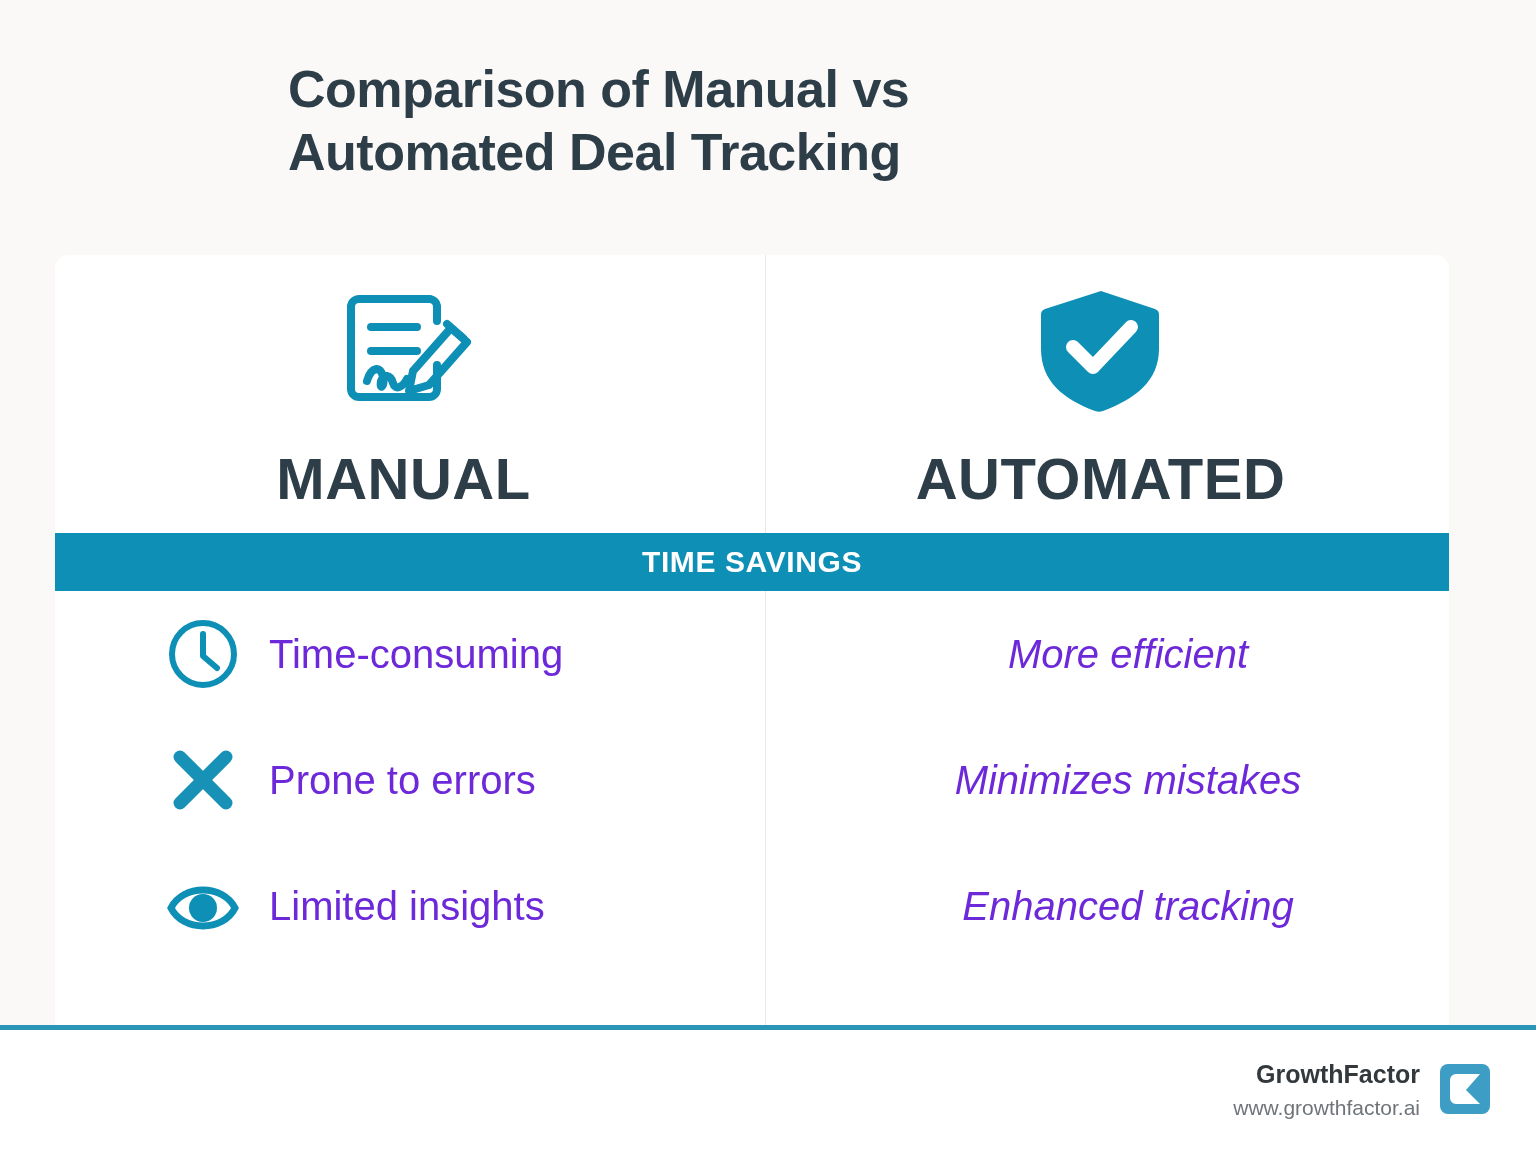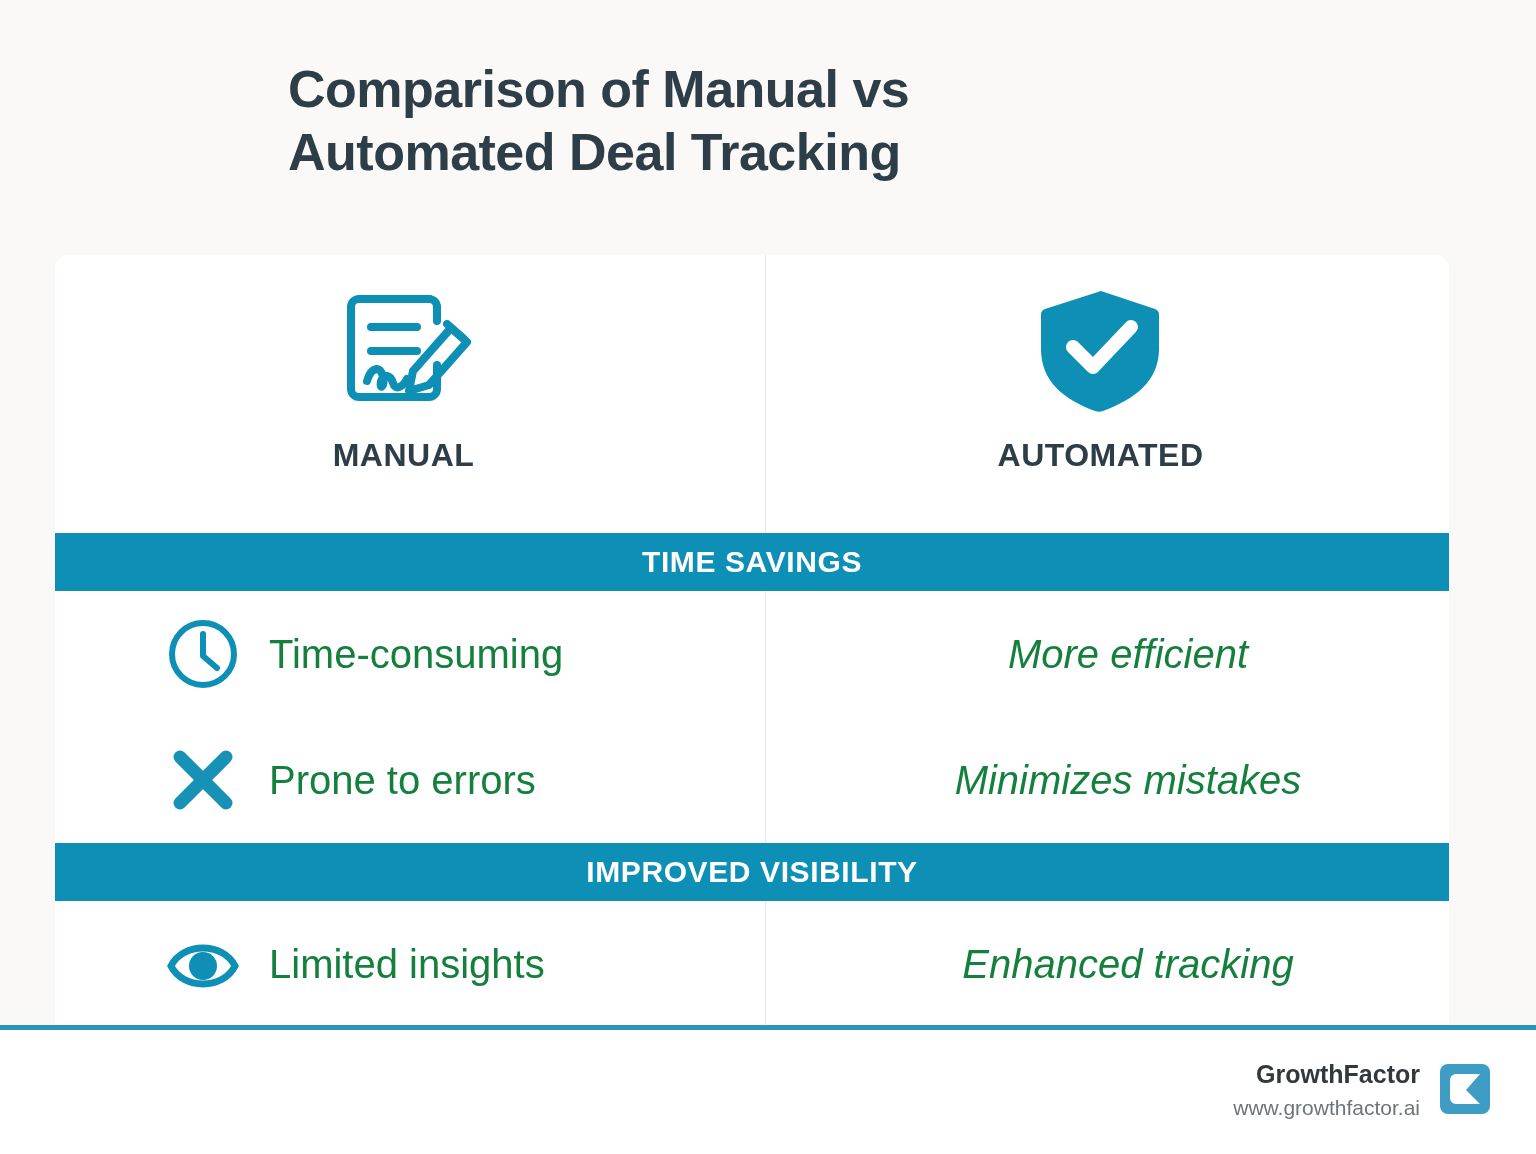--- a/index.html
+++ b/index.html
@@ -68,25 +68,25 @@
     padding-top: 22px;
     box-sizing: border-box;
   }
   .head-icon {
     height: 140px;
     display: flex;
     align-items: center;
     justify-content: center;
   }
   .head-label {
-    font-size: 32px;
+    font-size: 58px;
     font-weight: bold;
     color: #2d3e48;
     letter-spacing: 0.5px;
-    margin-top: 20px;
+    margin-top: 28px;
   }
 
   
   .section-bar {
     height: 58px;
     background: #0e8fb5;
     display: flex;
     align-items: center;
     justify-content: center;
     position: relative;
@@ -121,21 +121,21 @@
   }
   .row-icon {
     width: 76px;
     display: flex;
     align-items: center;
     justify-content: center;
     flex: 0 0 auto;
   }
   .row-text {
     font-size: 40px;
-    color: #15803d;
+    color: #6d28d9;
     margin-left: 28px;
   }
   .cell-right .row-text {
     margin-left: 0;
     font-style: italic;
   }
 
   
   .bottom-rule {
     position: absolute;
@@ -257,23 +257,20 @@
           </g>
         </svg>
       </div>
       <div class="row-text">Prone to errors</div>
     </div>
     <div class="cell-right">
       <div class="row-text">Minimizes mistakes</div>
     </div>
   </div>
 
-  <div class="section-bar">
-    <span>IMPROVED VISIBILITY</span>
-  </div>
   <div class="data-row">
     <div class="cell-left">
       <div class="row-icon">
         <svg width="76" height="76" viewBox="0 0 76 76" xmlns="http://www.w3.org/2000/svg">
           <path d="M6 40 C18 16 58 16 70 40 C58 64 18 64 6 40 z" fill="none" stroke="#0e8fb5" stroke-width="7"></path>
           <circle cx="38" cy="40" r="14" fill="#0e8fb5"></circle>
         </svg>
       </div>
       <div class="row-text">Limited insights</div>
     </div>

